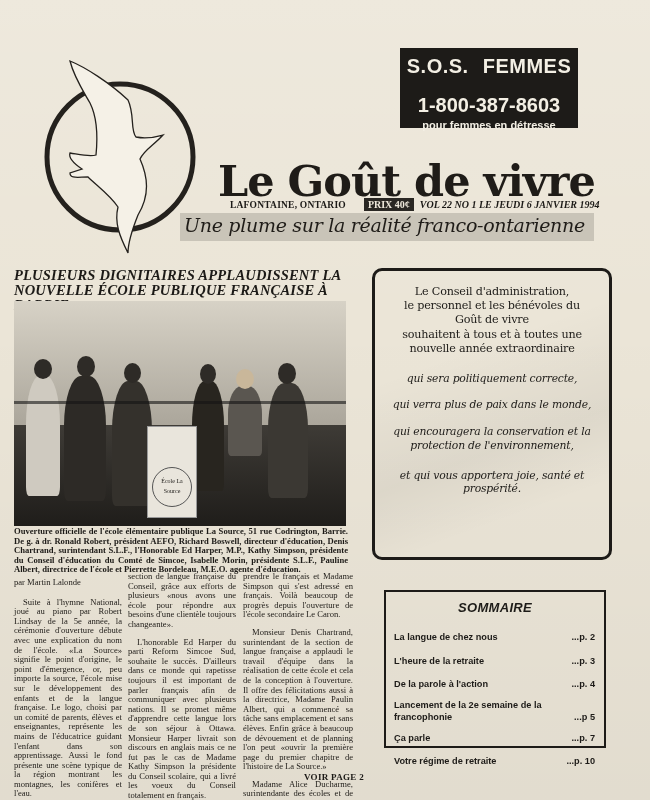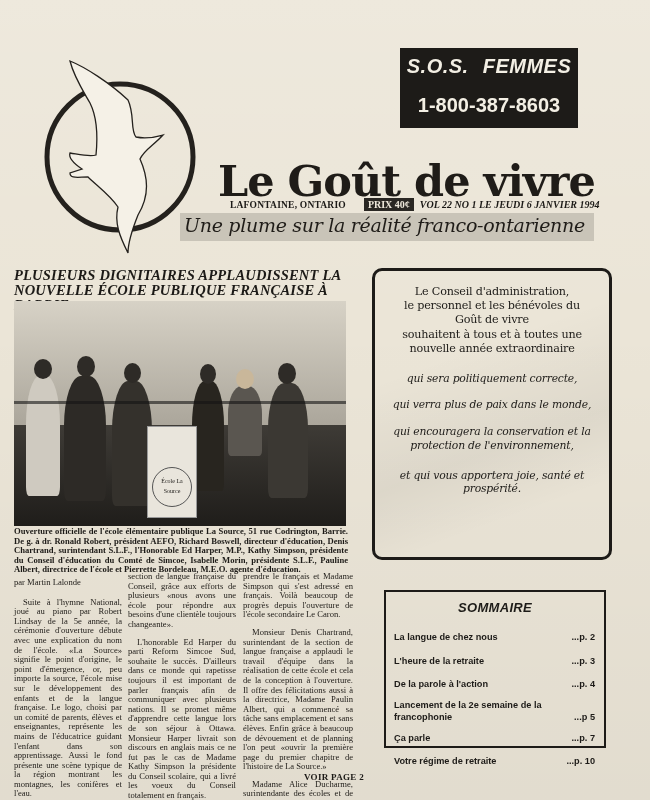--- a/index.html
+++ b/index.html
@@ -17,21 +17,21 @@
       #ebe5d7;
   }
   
   .logo { position: absolute; left: 40px; top: 55px; width: 180px; height: 200px; }
   
   .sos {
     position: absolute; left: 400px; top: 48px; width: 178px; height: 80px;
     background: #1d1b18; color: #f3efe4; text-align: center;
     font-family: "Liberation Sans", sans-serif; font-weight: bold;
   }
-  .sos .l1 { font-size: 20px; margin-top: 7px; letter-spacing: 0.5px; word-spacing: 8px; font-style: italic; }
+  .sos .l1 { font-size: 20px; margin-top: 7px; letter-spacing: 0.5px; word-spacing: 8px; }
   .sos .l2 { font-size: 20px; margin-top: 16px; }
   .sos .l3 { font-size: 11px; margin-top: 2px; }
   
   .title {
     position: absolute; left: 218px; top: 156px; width: 370px;
     font-family: "DejaVu Serif", serif; font-weight: bold;
     font-size: 43px; letter-spacing: -1px; color: #1f1c18; white-space: nowrap;
   }
   .dateline {
     position: absolute; left: 230px; top: 198px; width: 380px;
@@ -146,20 +146,21 @@
 <div class="page">
 
   <svg class="logo" viewBox="0 0 180 200">
     <circle cx="80" cy="102" r="73" fill="none" stroke="#24211d" stroke-width="5"></circle>
     <path d="M30 6 C45 12 70 28 88 45 C95 60 90 75 96 82 C106 84 116 82 123 80 C114 90 104 95 100 104 C108 122 110 140 98 160 C92 175 88 188 88 198 C80 182 74 168 78 152 C70 140 56 130 48 122 C38 122 30 124 30 118 L42 114 C36 110 28 104 30 98 C42 100 50 102 56 100 C58 80 56 60 50 48 C42 34 34 22 30 6 Z" fill="#f5f1e7" stroke="#24211d" stroke-width="1.3"></path>
   </svg>
 
   <div class="sos">
     <div class="l1">S.O.S. FEMMES</div>
     <div class="l2">1-800-387-8603</div>
+    <div class="l3">pour femmes en détresse</div>
   </div>
 
   <div class="title">Le Goût de vivre</div>
   <div class="dateline">
     <span class="place">LAFONTAINE, ONTARIO</span>
     <span class="prix">PRIX 40¢</span>
     <span class="vol">VOL 22 NO 1 LE JEUDI 6 JANVIER 1994</span>
   </div>
   <div class="subtitle-band"></div>
   <div class="subtitle">Une plume sur la réalité franco-ontarienne</div>

